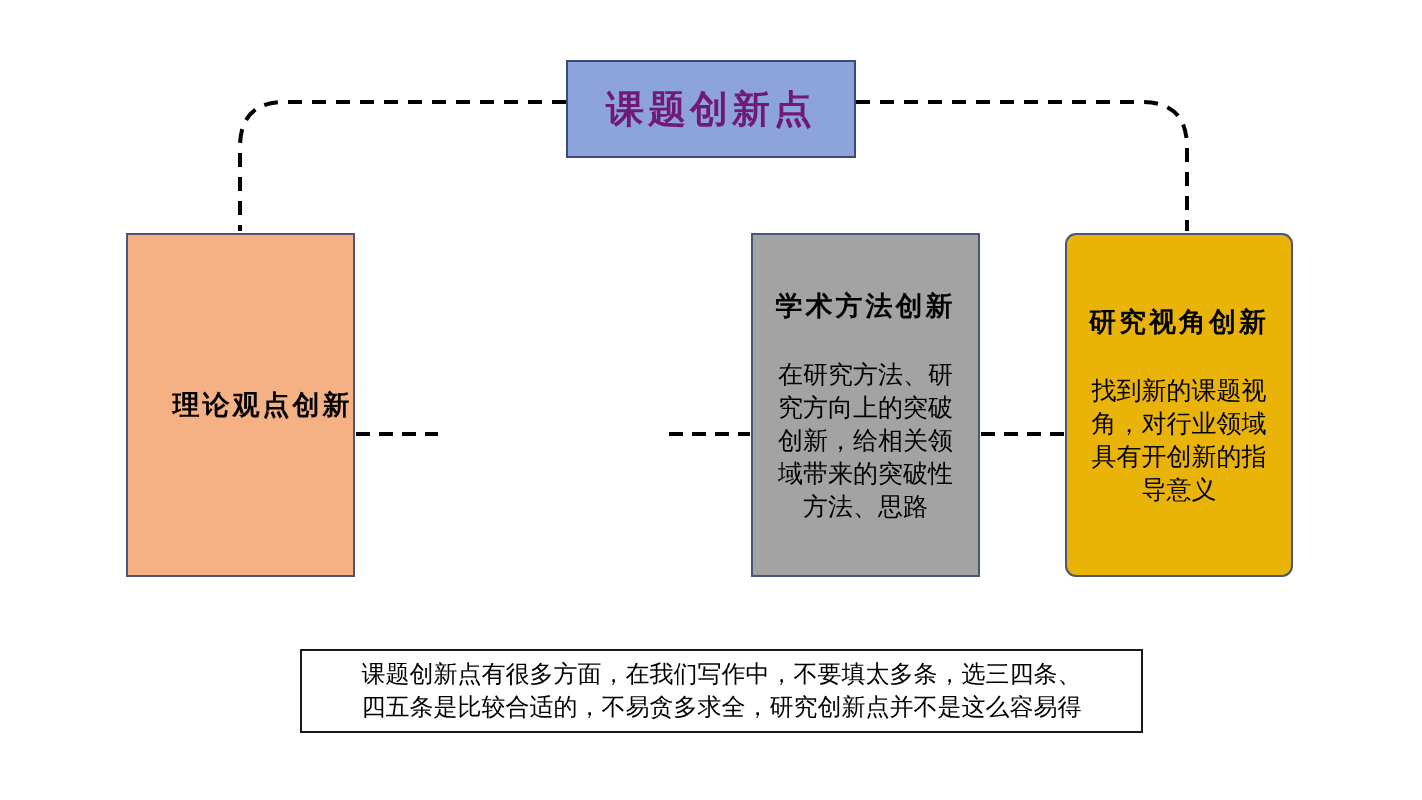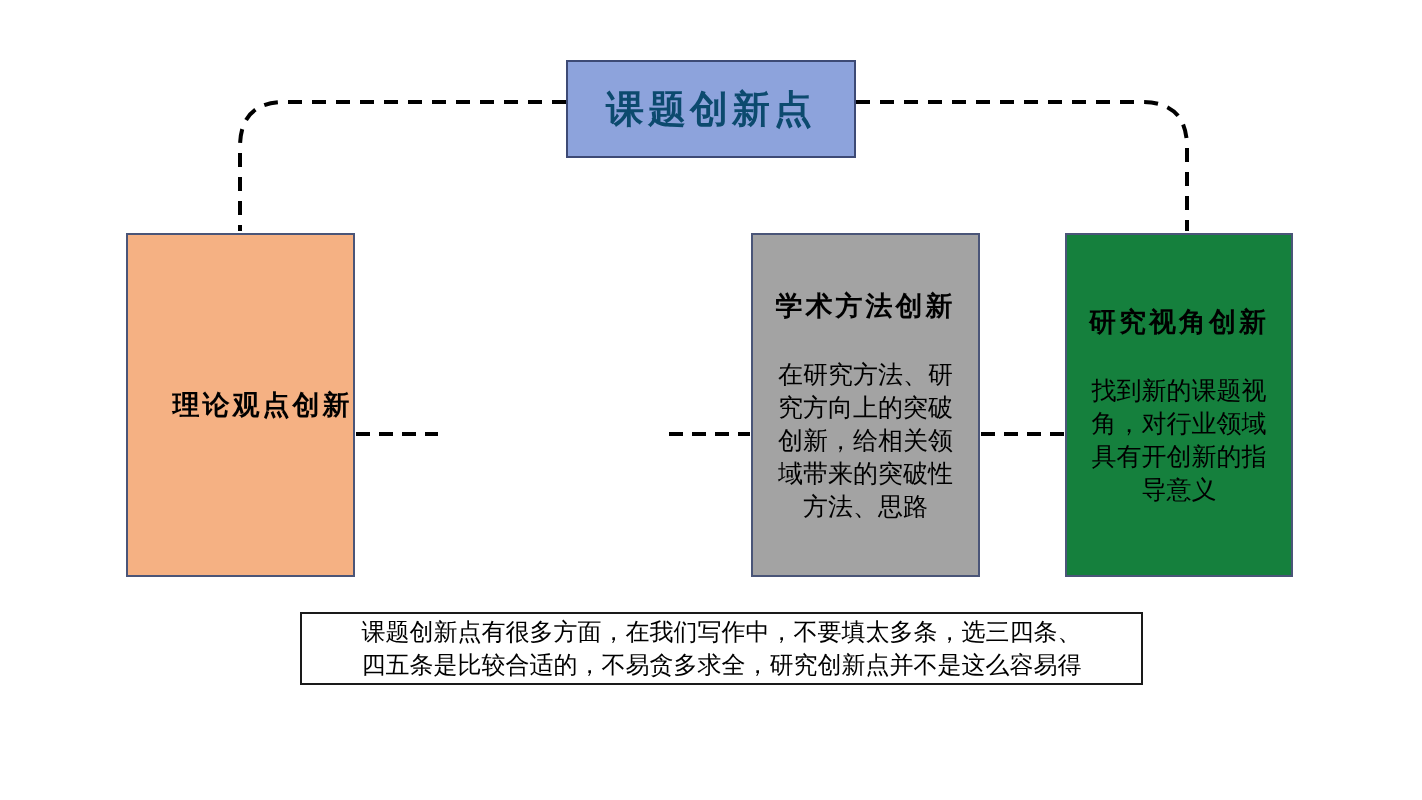--- a/index.html
+++ b/index.html
@@ -29,21 +29,21 @@
     background: #8da3dc;
     border: 2px solid #3d4a75;
     box-sizing: border-box;
     display: flex;
     align-items: center;
     justify-content: center;
   }
   .title-box .title-text {
     font-size: 38px;
     font-weight: bold;
-    color: #0c4a6e;
+    color: #701a75;
     letter-spacing: 4px;
     white-space: nowrap;
   }
   .node-box {
     position: absolute;
     top: 233px;
     width: 229px; height: 344px;
     border: 2px solid #4a5578;
     box-sizing: border-box;
     display: flex;
@@ -62,25 +62,25 @@
   }
   .node-box .node-body {
     font-size: 25px;
     line-height: 1.32;
     color: #000000;
     white-space: pre-line;
   }
   .box-1 { left: 126px;  background: #f5b183; padding-left: 44px; }
   .box-2 { left: 439px;  background: #c5e2b2; }
   .box-3 { left: 751px;  background: #a3a3a3; }
-  .box-4 { left: 1065px; background: #15803d; width: 228px; }
+  .box-4 { left: 1065px; background: #eab308; width: 228px; border-radius: 11px; }
   .note-box {
     position: absolute;
-    left: 300px; top: 612px;
-    width: 843px; height: 73px;
+    left: 300px; top: 649px;
+    width: 843px; height: 84px;
     background: #ffffff;
     border: 2px solid #1a1a1a;
     box-sizing: border-box;
     display: flex;
     align-items: center;
     justify-content: center;
     text-align: left;
   }
   .note-box .note-text {
     font-size: 24px;

